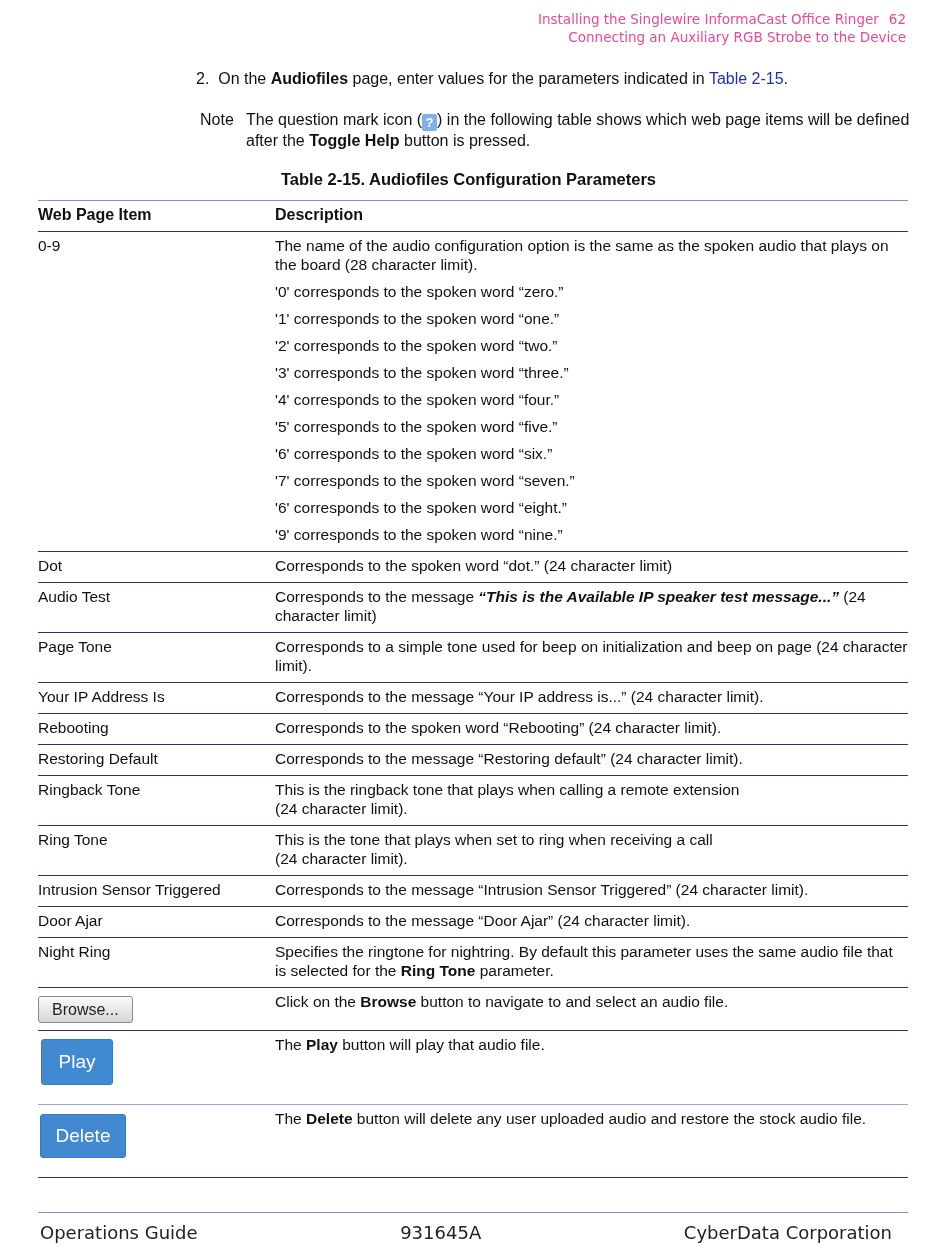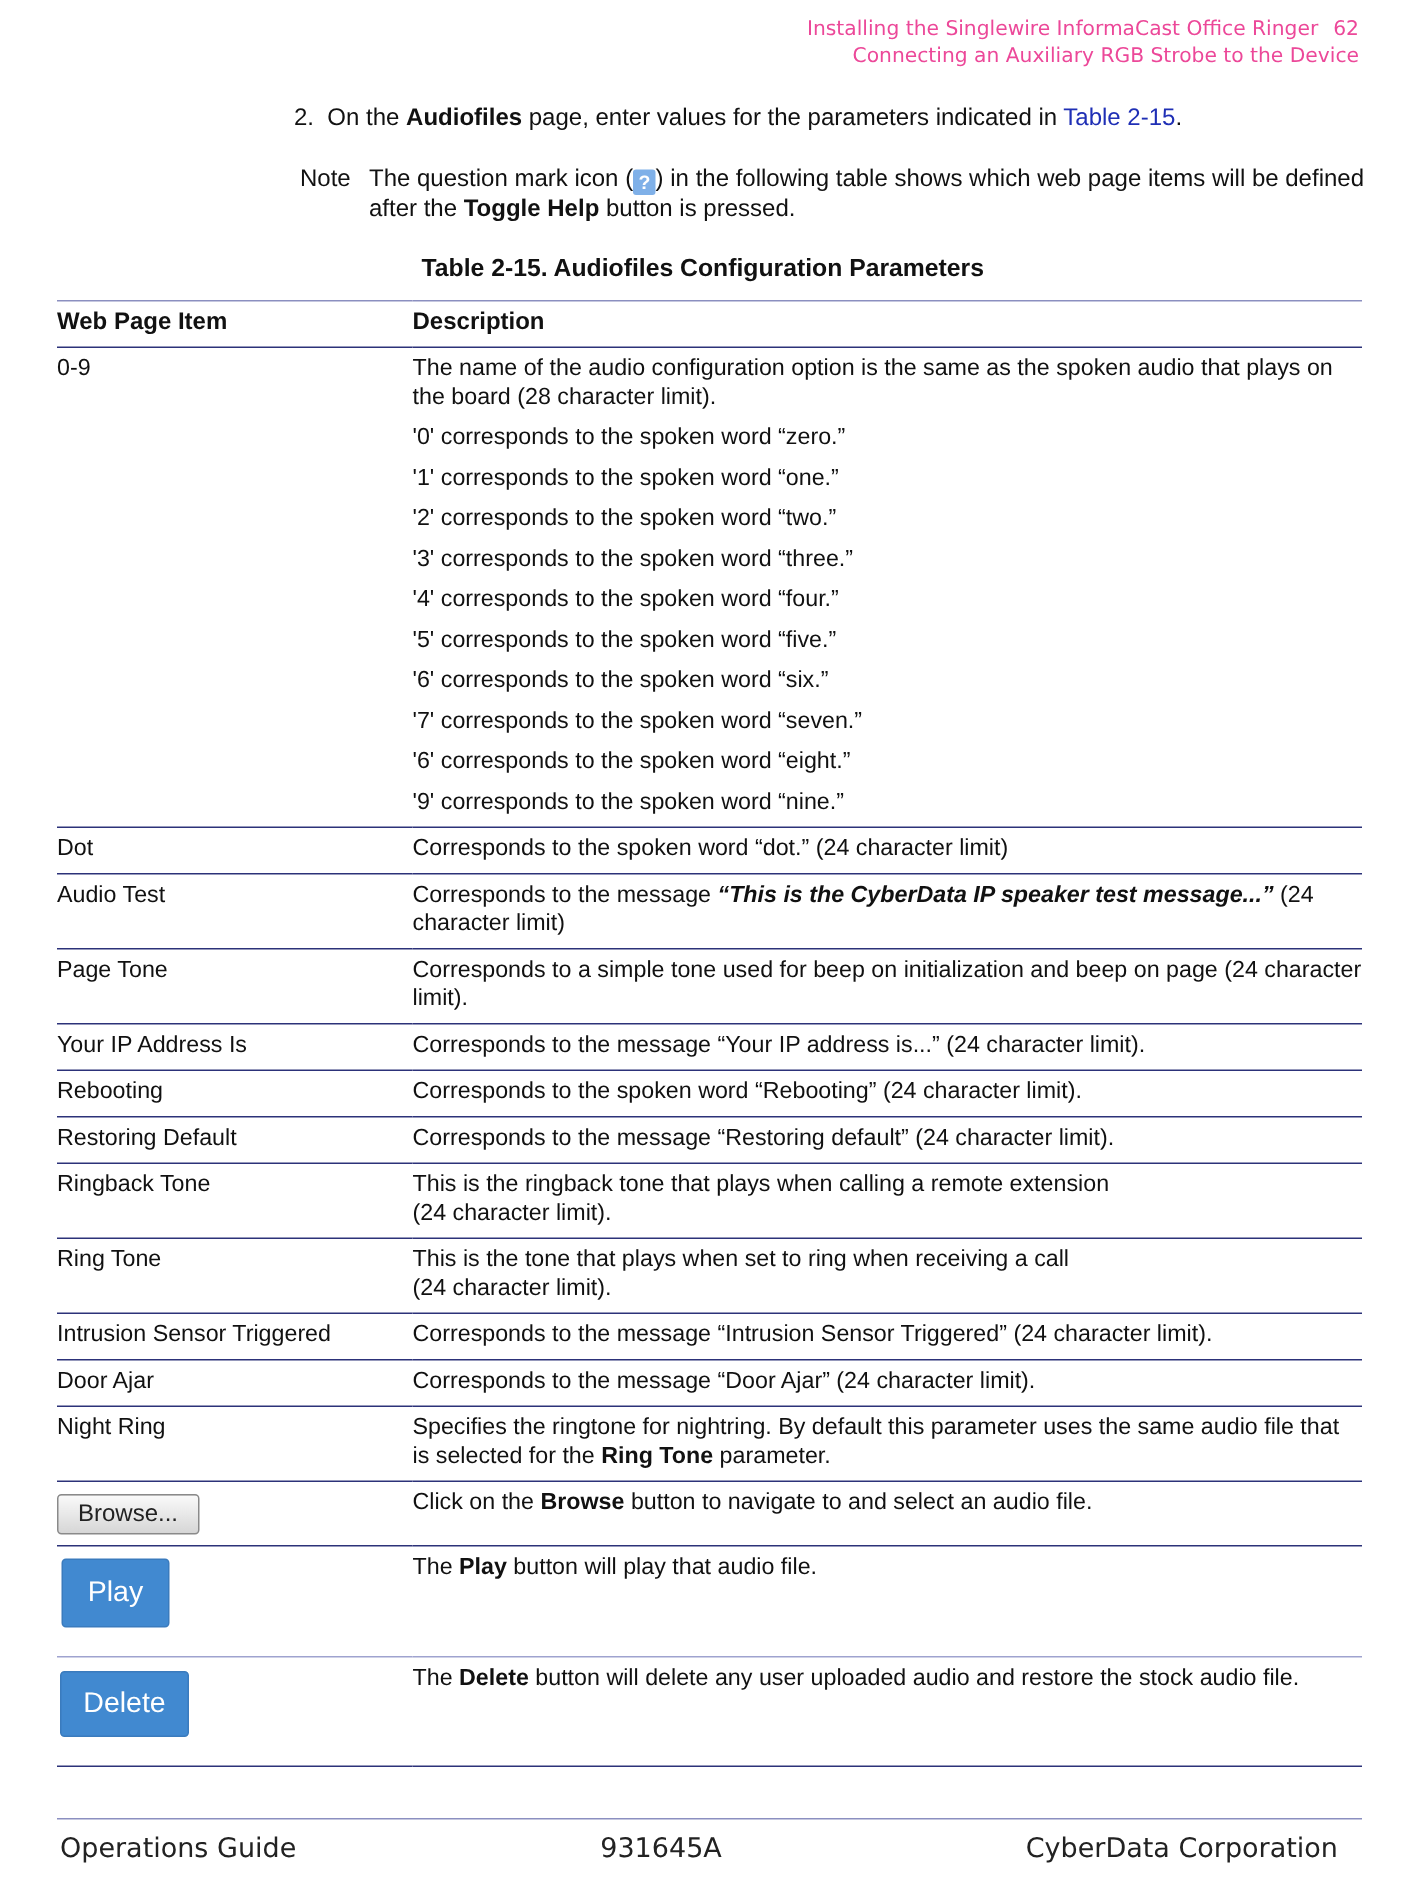--- a/index.html
+++ b/index.html
@@ -81,21 +81,21 @@
         <div class="sub">'6' corresponds to the spoken word “eight.”</div>
         <div class="sub">'9' corresponds to the spoken word “nine.”</div>
       </td>
     </tr>
     <tr>
       <td class="c1">Dot</td>
       <td>Corresponds to the spoken word “dot.” (24 character limit)</td>
     </tr>
     <tr>
       <td class="c1">Audio Test</td>
-      <td><span>Corresponds to the message </span><b><i>“This is the CyberData IP speaker test message...”</i></b><span> (24 character limit)</span></td>
+      <td><span>Corresponds to the message </span><b><i>“This is the Available IP speaker test message...”</i></b><span> (24 character limit)</span></td>
     </tr>
     <tr>
       <td class="c1">Page Tone</td>
       <td>Corresponds to a simple tone used for beep on initialization and beep on page (24 character limit).</td>
     </tr>
     <tr>
       <td class="c1">Your IP Address Is</td>
       <td>Corresponds to the message “Your IP address is...” (24 character limit).</td>
     </tr>
     <tr>

